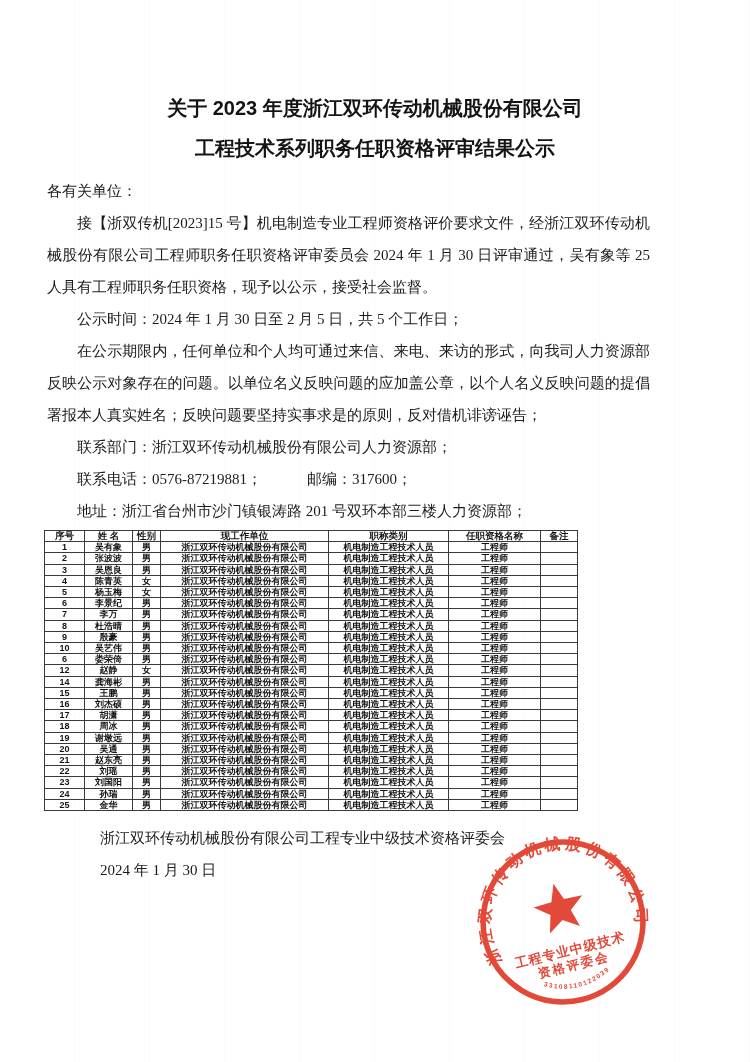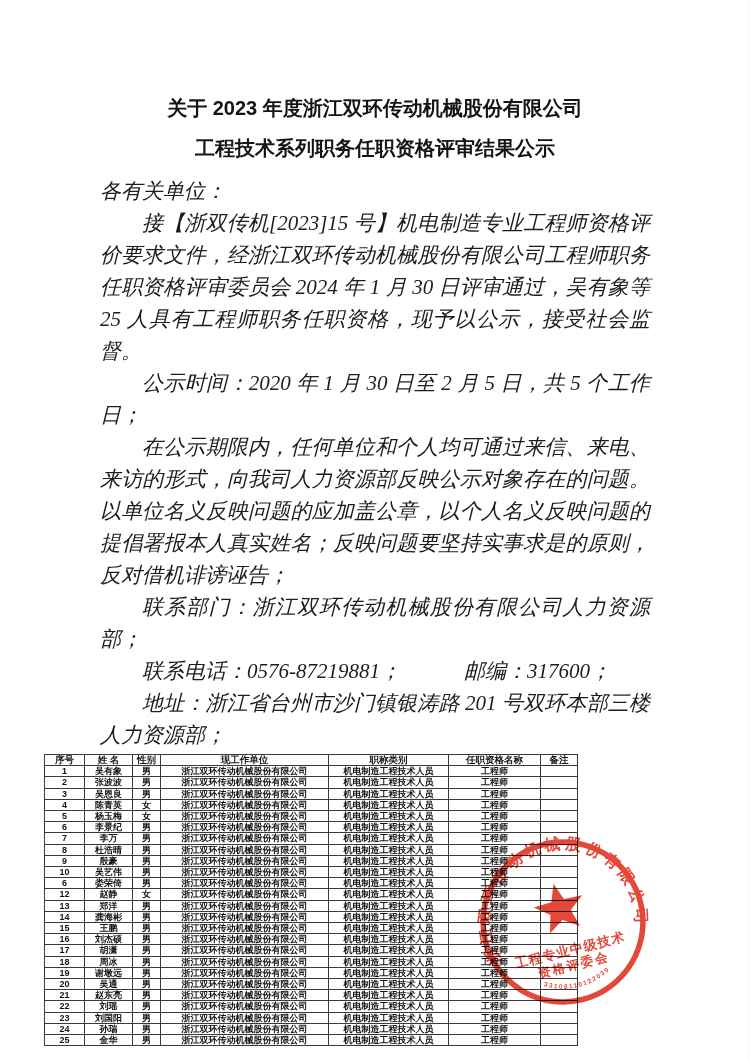--- a/index.html
+++ b/index.html
@@ -11,22 +11,22 @@
   .page{
     position:absolute;inset:0;
     background:repeating-linear-gradient(90deg,#ffffff 0 74px,#fafbfc 74px 75px);
   }
   .title{
     margin:88px 100px 0 100px;text-align:center;
     font-family:"Liberation Sans","DejaVu Sans",sans-serif;
     font-weight:bold;font-size:20px;line-height:40px;color:#141414;
   }
   .body-text{
-    margin:7px 100px 0 100px;font-size:21px;line-height:32px;
-    text-align:justify;color:#1c1c1c;font-style:italic;
+    margin:7px 100px 0 47px;font-size:15px;line-height:32px;
+    text-align:justify;color:#1c1c1c;
   }
   .body-text p{margin:0;}
   .body-text p.indent{text-indent:2em;}
   .table-wrap{margin:3px 0 0 44px;width:533px;}
   table{
     border-collapse:collapse;width:533px;table-layout:fixed;
     font-family:"Liberation Sans","DejaVu Sans",sans-serif;
     font-size:9px;font-weight:bold;color:#141414;text-align:center;
   }
   th,td{
@@ -55,21 +55,21 @@
 <div class="page">
 
   <div class="title">
     <div>关于 2023 年度浙江双环传动机械股份有限公司</div>
     <div>工程技术系列职务任职资格评审结果公示</div>
   </div>
 
   <div class="body-text">
       <p class="">各有关单位：</p>
       <p class="indent">接【浙双传机[2023]15 号】机电制造专业工程师资格评价要求文件，经浙江双环传动机械股份有限公司工程师职务任职资格评审委员会 2024 年 1 月 30 日评审通过，吴有象等 25 人具有工程师职务任职资格，现予以公示，接受社会监督。</p>
-      <p class="indent">公示时间：2020 年 1 月 30 日至 2 月 5 日，共 5 个工作日；</p>
+      <p class="indent">公示时间：2024 年 1 月 30 日至 2 月 5 日，共 5 个工作日；</p>
       <p class="indent">在公示期限内，任何单位和个人均可通过来信、来电、来访的形式，向我司人力资源部反映公示对象存在的问题。以单位名义反映问题的应加盖公章，以个人名义反映问题的提倡署报本人真实姓名；反映问题要坚持实事求是的原则，反对借机诽谤诬告；</p>
       <p class="indent">联系部门：浙江双环传动机械股份有限公司人力资源部；</p>
       <p class="indent">联系电话：0576-87219881；　　　邮编：317600；</p>
       <p class="indent">地址：浙江省台州市沙门镇银涛路 201 号双环本部三楼人力资源部；</p>
     </div>
 
   <div class="table-wrap">
     <table>
       <colgroup>
         <col style="width:40px">
@@ -188,29 +188,20 @@
             <td>男</td>
             <td>浙江双环传动机械股份有限公司</td>
             <td>机电制造工程技术人员</td>
             <td>工程师</td>
             <td></td>
           </tr>
           <tr>
             <td>12</td>
             <td>赵静</td>
             <td>女</td>
-            <td>浙江双环传动机械股份有限公司</td>
-            <td>机电制造工程技术人员</td>
-            <td>工程师</td>
-            <td></td>
-          </tr>
-          <tr>
-            <td>13</td>
-            <td>郑洋</td>
-            <td>男</td>
             <td>浙江双环传动机械股份有限公司</td>
             <td>机电制造工程技术人员</td>
             <td>工程师</td>
             <td></td>
           </tr>
           <tr>
             <td>14</td>
             <td>龚海彬</td>
             <td>男</td>
             <td>浙江双环传动机械股份有限公司</td>

